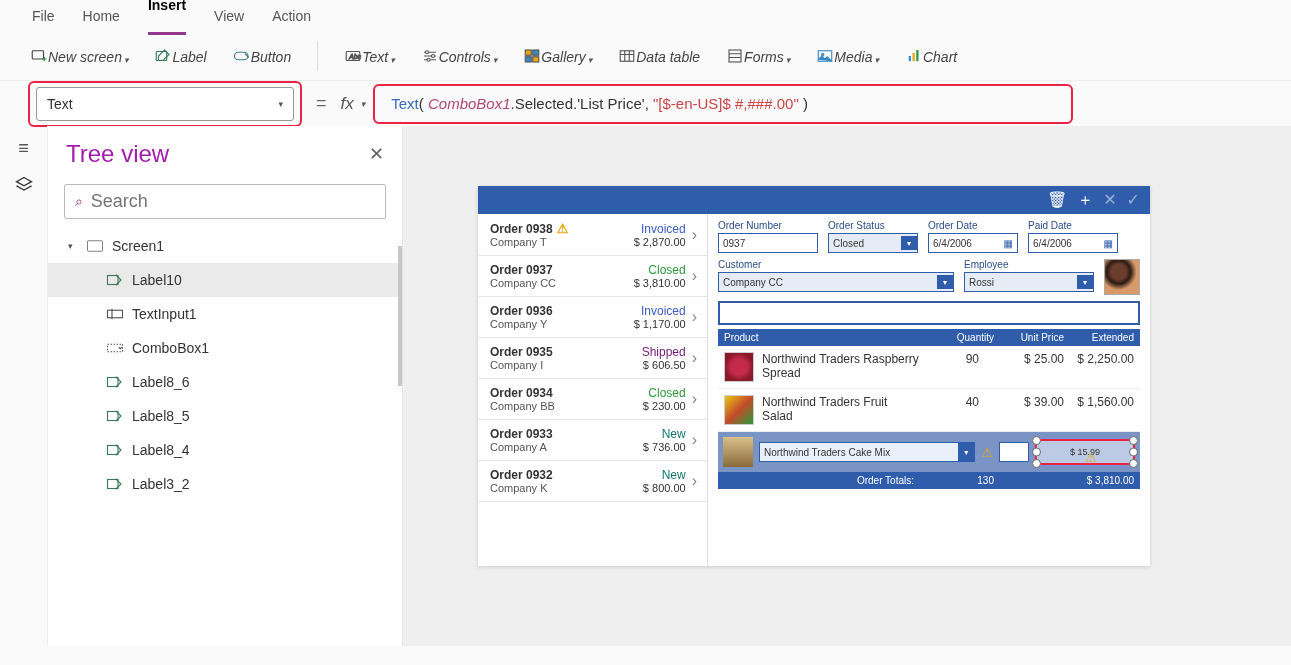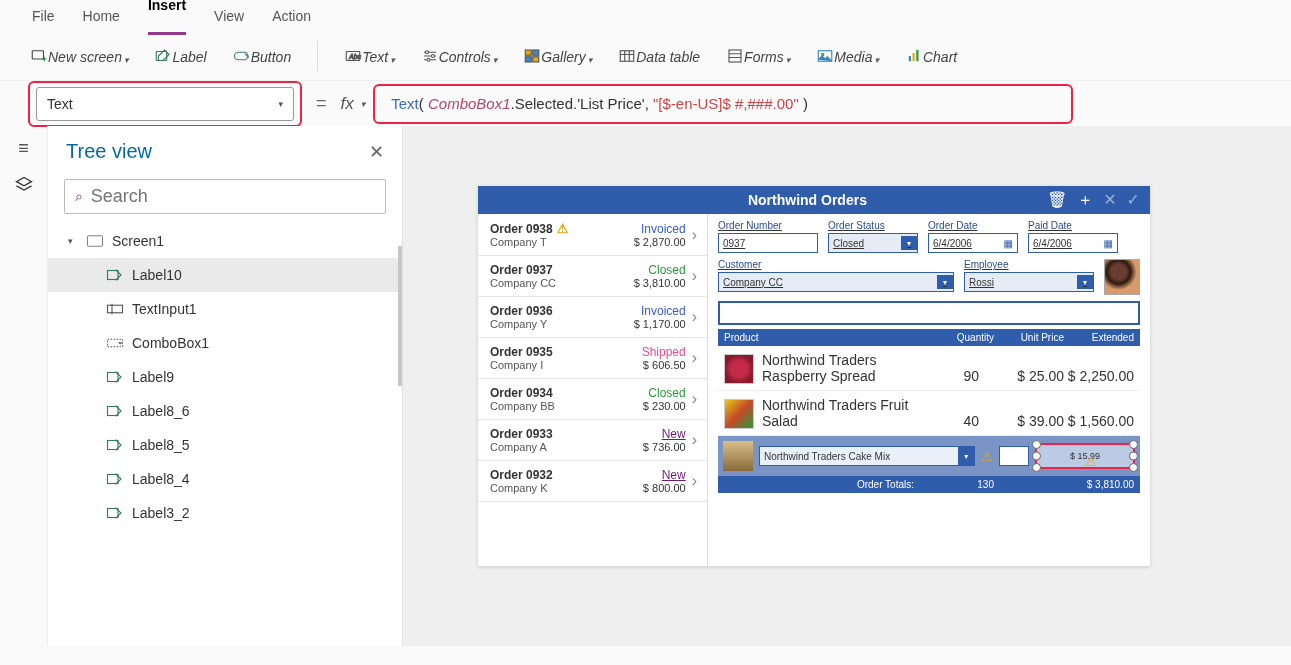--- a/index.html
+++ b/index.html
@@ -18,21 +18,21 @@
 .formula-box-wrap { border:2px solid #e24; border-radius:6px; padding:2px 6px; flex:1; max-width:700px;}
 .formula-box { height:32px; padding:6px 10px; font-family:Consolas,monospace; font-size:15px; display:flex; align-items:center; white-space:pre;}
 .tok-fn{color:#3a6cc2;} .tok-obj{color:#b2486b;font-style:italic;} .tok-dot{color:#333;} .tok-str{color:#c44;} .tok-par{color:#333;}
 
 .main { display:flex; height:520px; }
 .left-rail { width:48px; display:flex; flex-direction:column; align-items:center; padding-top:12px; gap:16px; border-right:1px solid #eee;}
 .left-rail .hamburger,.left-rail .layers { font-size:18px; color:#555; cursor:pointer;}
 
 .tree-panel { width:355px; background:#fff; border-right:1px solid #e3e3e3; display:flex; flex-direction:column;}
 .tree-header { display:flex; justify-content:space-between; align-items:center; padding:14px 18px 6px 18px;}
-.tree-title { font-size:20px; color:#0369a1;}
+.tree-title { font-size:24px; color:#a21caf;}
 .tree-close { font-size:18px; color:#666; cursor:pointer;}
 .tree-search { margin:10px 16px; border:1px solid #bbb; border-radius:2px; display:flex; align-items:center; padding:6px 10px; gap:8px;}
 .tree-search input { border:none; outline:none; flex:1; font-size:18px;}
 .tree-list { overflow-y:auto; flex:1;}
 .tree-row { display:flex; align-items:center; gap:8px; padding:9px 12px 9px 20px; cursor:pointer;}
 .tree-row.screen { font-weight:400;}
 .tree-row.child { padding-left:58px;}
 .tree-row.selected { background:#eaeaea;}
 .tree-caret { font-size:9px; color:#555; width:10px; display:inline-block;}
 .tree-scrollbar { position:absolute; right:0; width:4px; height:140px; background:#c6c6c6; }
@@ -44,37 +44,37 @@
 .app-icons { display:flex; gap:10px; font-size:16px;}
 .app-icons span{cursor:pointer;}
 .app-body { display:flex; height:calc(100% - 28px);}
 .orders-col { width:230px; border-right:1px solid #ddd; overflow:hidden;}
 .order-row { border-bottom:1px solid #e6e6e6; padding:7px 10px 7px 12px; display:flex; justify-content:space-between; align-items:center; cursor:pointer;}
 .order-main{flex:1;}
 .order-title { font-weight:600; font-size:12px; display:flex; align-items:center; gap:4px;}
 .order-company { color:#555; font-size:11px;}
 .order-right { text-align:right; font-size:11px;}
 .order-status{font-size:12px;}
-.status-invoiced{color:#3a5cc4;} .status-closed{color:#2a9a3a;} .status-shipped{color:#ec4899;} .status-new{color:#701a75;text-decoration:underline;}
+.status-invoiced{color:#3a5cc4;} .status-closed{color:#2a9a3a;} .status-shipped{color:#701a75;} .status-new{color:#0f766e;}
 .order-chevron{color:#888; font-size:16px; margin-left:6px;}
 
 .detail-col { flex:1; padding:6px 10px 0 10px; display:flex; flex-direction:column;}
-.fields-row { display:flex; gap:10px; margin-bottom:6px;text-decoration:underline;}
+.fields-row { display:flex; gap:10px; margin-bottom:6px;}
 .field { display:flex; flex-direction:column; gap:2px;}
 .field-label{font-size:10px; color:#2a4d8c;}
 .field-input{border:1px solid #2f5cab; height:20px; padding:2px 4px; font-size:10px; display:flex; align-items:center; justify-content:space-between; background:#fff;}
 .field-input.filled{background:#e6ecf6;}
 .field-input .dd{background:#2f5cab; color:#fff; width:16px; height:100%; display:flex; align-items:center; justify-content:center; font-size:8px; margin:-2px -4px -2px 4px;}
 .field-input .cal{color:#2f5cab; font-size:10px;}
 .avatar{width:36px;height:36px; background: radial-gradient(circle at 40% 35%, #6a3d2f 25%, #2b1a12 40%, #d89a6a 60%); border:1px solid #aaa;}
 .notes-box{border:2px solid #2f5cab; height:24px; width:100%;}
 
 .line-header{background:#2f5cab;color:#fff; display:flex; padding:3px 6px; font-size:10px; margin-top:4px;}
 .lh-prod{flex:1;} .lh-qty{width:60px;text-align:right;} .lh-up{width:70px;text-align:right;} .lh-ext{width:70px;text-align:right;}
-.line-row{display:flex; align-items:flex-end; padding:6px; border-bottom:1px solid #eee; font-size:14px;}
+.line-row{display:flex; align-items:flex-start; padding:6px; border-bottom:1px solid #eee; font-size:12px;}
 .line-img{width:30px;height:30px;margin-right:8px;border:1px solid #ccc;}
 .line-name{flex:1;}
 .line-qty{width:60px;text-align:right;} .line-up{width:85px;text-align:right;} .line-ext{width:70px;text-align:right;}
 
 .newline{display:flex;align-items:center;background:#7a94c6;padding:5px;gap:6px;}
 .newline-img{width:30px;height:30px;background:linear-gradient(180deg,#d8c08a,#8a6a3a);}
 .newline-combo{flex:1;border:1px solid #2f5cab;background:#eaf0fa;height:20px;display:flex;align-items:center;justify-content:space-between;padding:0 0 0 4px;font-size:10px;}
 .newline-combo .dd{background:#2f5cab;color:#fff;width:16px;height:100%;display:flex;align-items:center;justify-content:center;font-size:8px;}
 .newline-qty{width:30px;height:20px;border:1px solid #2f5cab;background:#fff;}
 .sel-box{border:2px solid #e24;border-radius:4px;padding:1px 20px;position:relative;display:flex;align-items:center;justify-content:center;width:100px;height:26px;background:rgba(255,255,255,0.5);}
@@ -281,29 +281,20 @@
             </span>
             <span>ComboBox1</span>
           </div>
           <div class="tree-row child">
             <span class="tree-ico">
               <svg viewBox="0 0 24 18" fill="none" stroke="#3a7a5a" stroke-width="1.5">
                 <rect x="2" y="3" width="14" height="12"></rect>
                 <path d="M13 2l7 7-7 7"></path>
               </svg>
             </span>
-            <span>Label9</span>
-          </div>
-          <div class="tree-row child">
-            <span class="tree-ico">
-              <svg viewBox="0 0 24 18" fill="none" stroke="#3a7a5a" stroke-width="1.5">
-                <rect x="2" y="3" width="14" height="12"></rect>
-                <path d="M13 2l7 7-7 7"></path>
-              </svg>
-            </span>
             <span>Label8_6</span>
           </div>
           <div class="tree-row child">
             <span class="tree-ico">
               <svg viewBox="0 0 24 18" fill="none" stroke="#3a7a5a" stroke-width="1.5">
                 <rect x="2" y="3" width="14" height="12"></rect>
                 <path d="M13 2l7 7-7 7"></path>
               </svg>
             </span>
             <span>Label8_5</span>
@@ -328,21 +319,20 @@
           </div>
         </div>
     </div>
     <div class="tree-scrollbar" style="top:120px"></div>
   </div>
 
   <div class="canvas">
     <div class="app">
       <div class="app-titlebar">
         <span style="width:80px"></span>
-        <span class="app-title">Northwind Orders</span>
         <div class="app-icons">
           <span>🗑</span>
           <span>＋</span>
           <span style="opacity:.5">✕</span>
           <span style="opacity:.5">✓</span>
         </div>
       </div>
       <div class="app-body">
         <div class="orders-col" id="orders-col">
             <div class="order-row">

